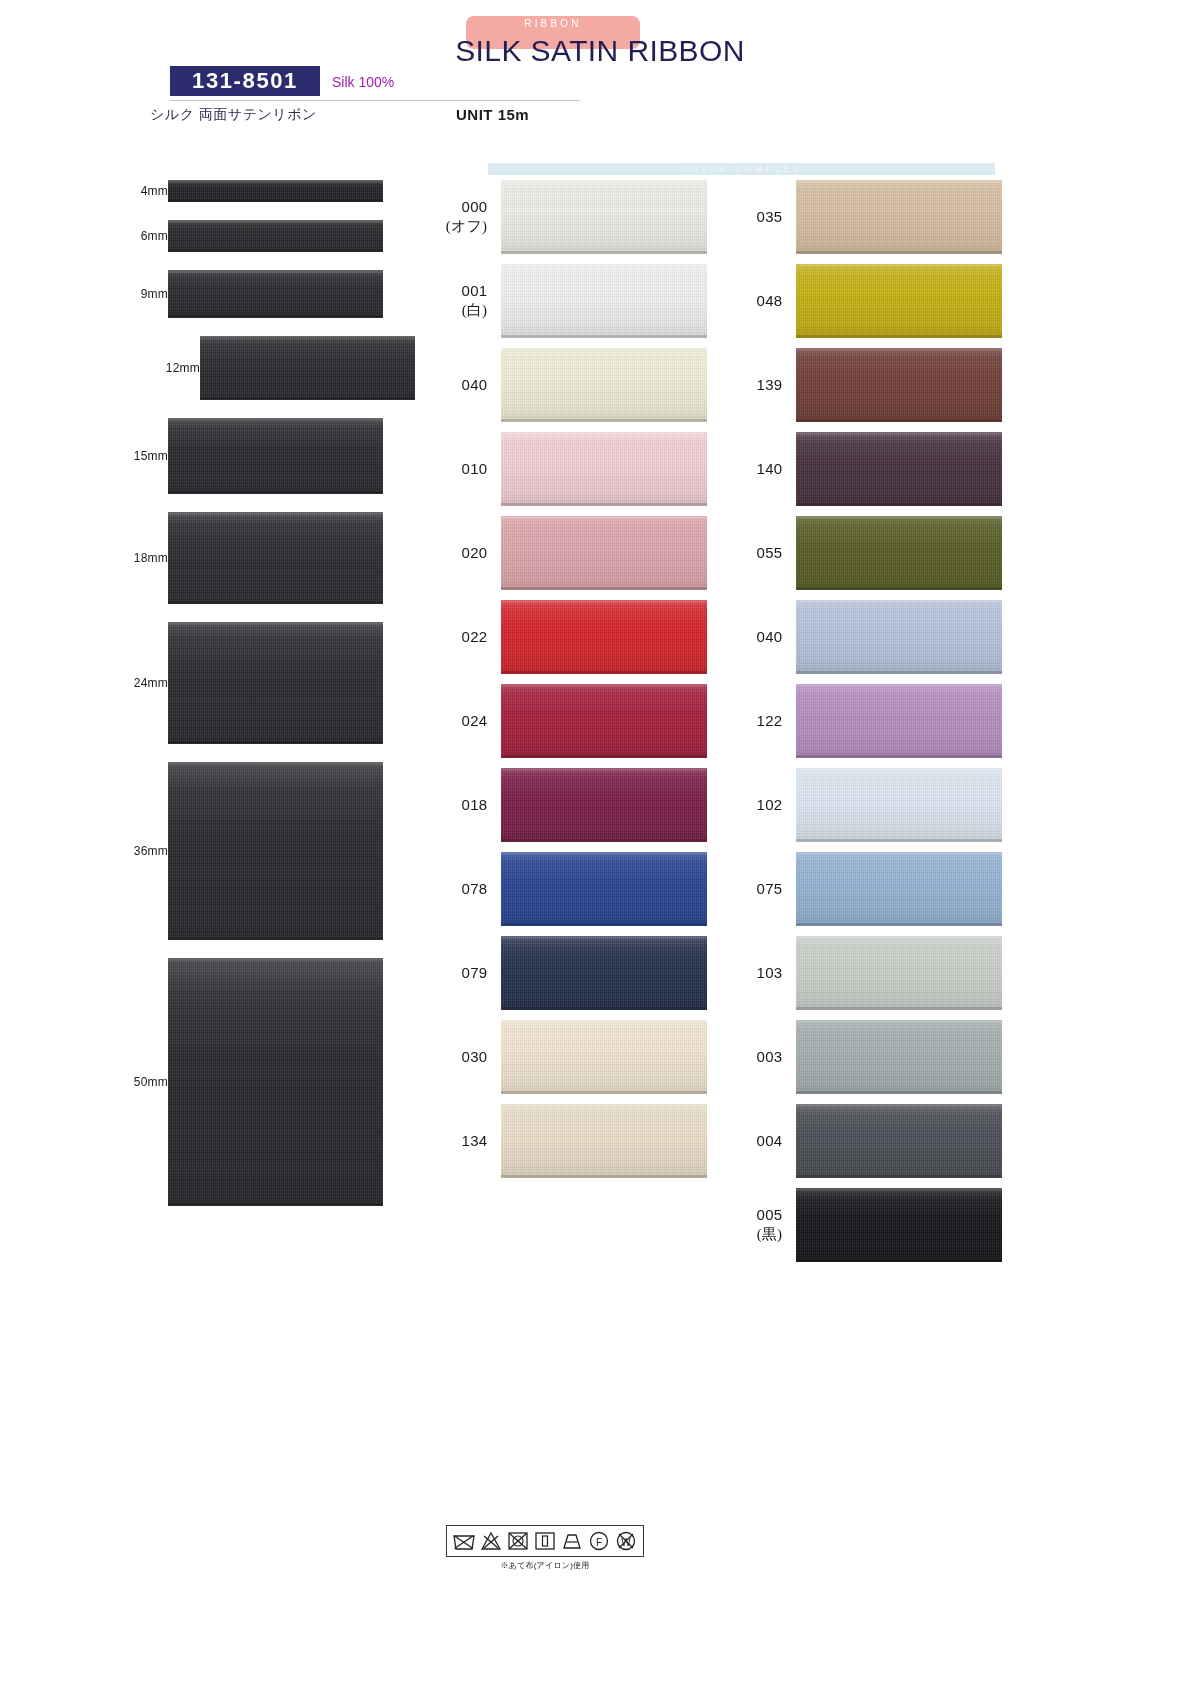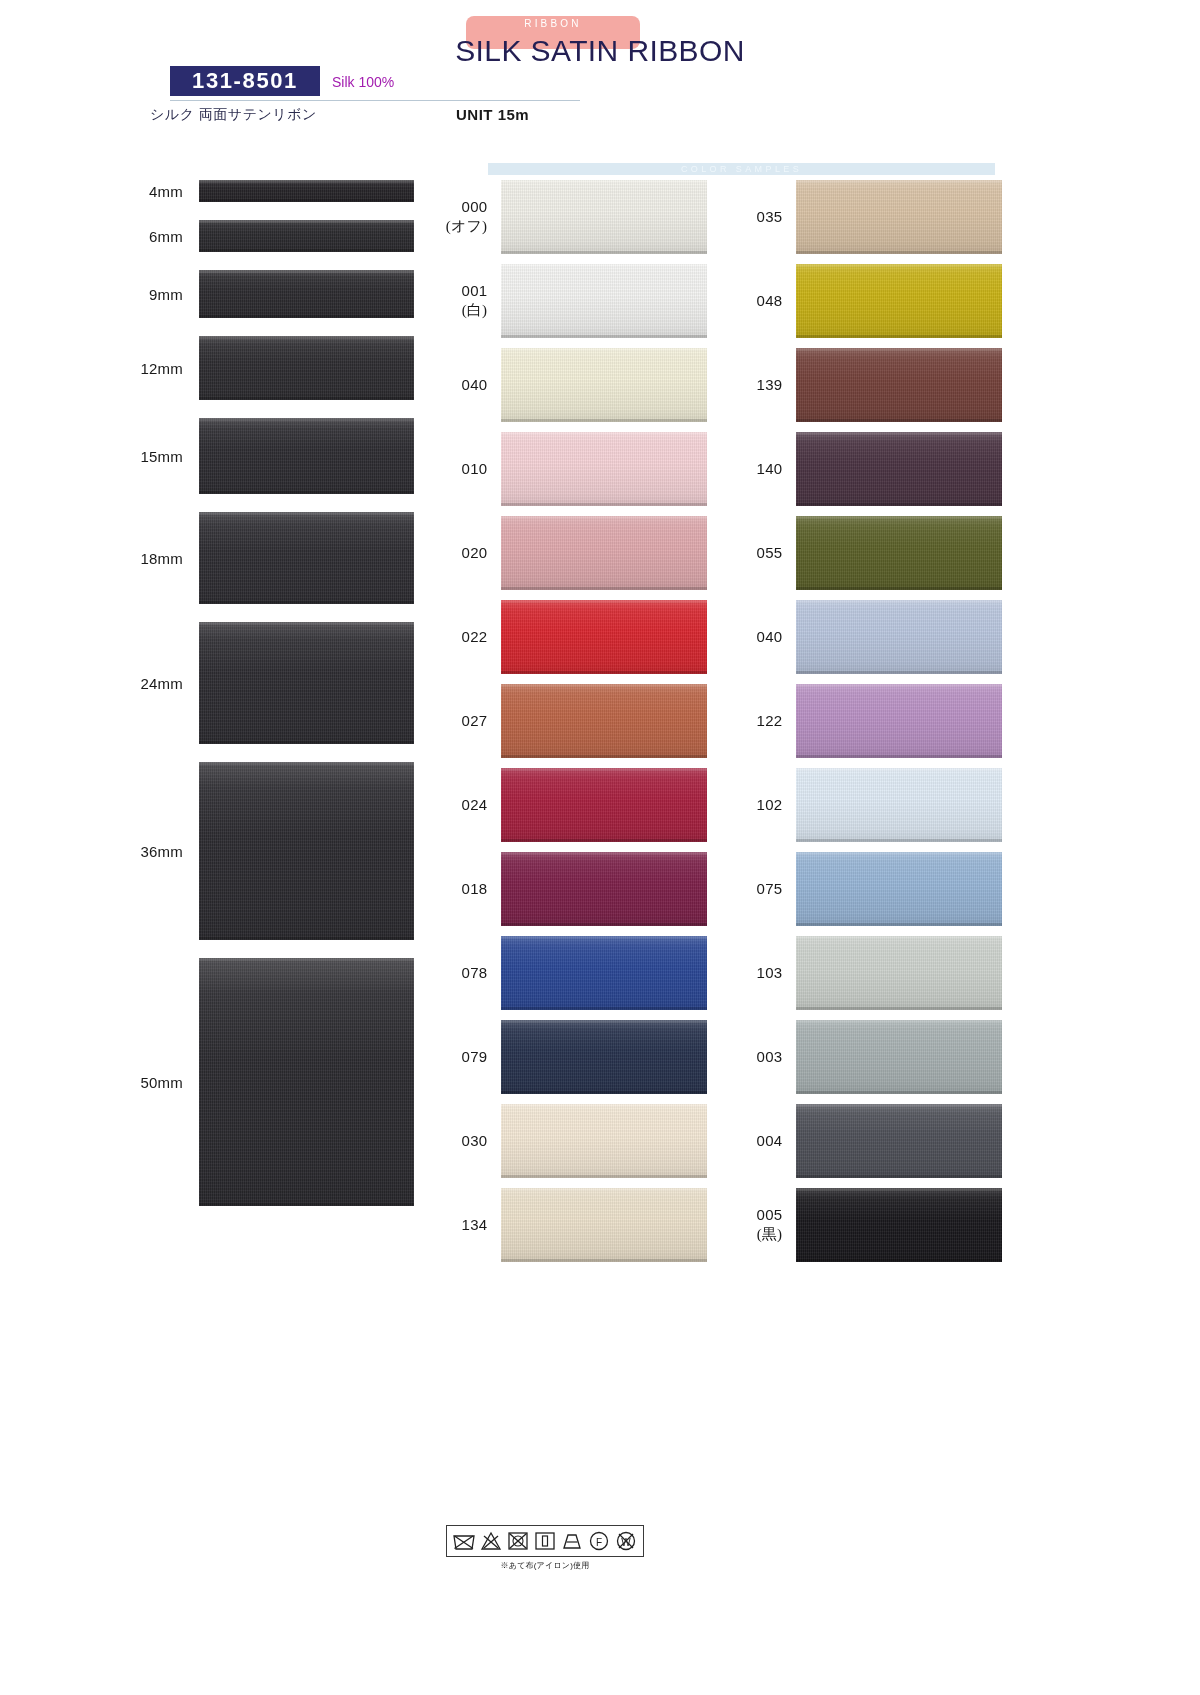--- a/index.html
+++ b/index.html
@@ -116,24 +116,24 @@
     width: 430px;
   }
 
   .width-row {
     display: flex;
     align-items: center;
     position: relative;
   }
 
   .width-label {
-    width: 199px;
+    width: 168px;
     text-align: right;
-    padding-right: 16px;
-    font-size: 15px;
+    padding-right: 0;
+    font-size: 12px;
     color: #1a1a1a;
     letter-spacing: 0.2px;
   }
 
   .width-swatch {
     position: relative;
     overflow: hidden;
   }
 
   .swatch-tex {
@@ -256,21 +256,21 @@
     </div>
     <div class="width-row" style="margin-bottom: 18px;">
       <div class="width-label">9mm</div>
       <div class="width-swatch" style="width: 215px; height: 48px; background: rgb(44, 43, 47);">
         <span class="swatch-tex"></span>
         <span class="swatch-sheen"></span>
         <span class="swatch-edge-t"></span>
         <span class="swatch-edge-b"></span>
       </div>
     </div>
-    <div class="width-row" style="margin-bottom: 18px;">
+    <div class="width-row" style="margin-bottom: 18px; margin-left: 32px;">
       <div class="width-label">12mm</div>
       <div class="width-swatch" style="width: 215px; height: 64px; background: rgb(45, 44, 48);">
         <span class="swatch-tex"></span>
         <span class="swatch-sheen"></span>
         <span class="swatch-edge-t"></span>
         <span class="swatch-edge-b"></span>
       </div>
     </div>
     <div class="width-row" style="margin-bottom: 18px;">
       <div class="width-label">15mm</div>
@@ -361,29 +361,20 @@
       <div class="color-swatch" style="background: rgb(223, 169, 173);">
         <span class="swatch-tex"></span>
         <span class="swatch-sheen"></span>
         <span class="swatch-edge-t"></span>
         <span class="swatch-edge-b"></span>
       </div>
     </div>
     <div class="color-row">
       <div class="color-code"><span>022</span></div>
       <div class="color-swatch" style="background: rgb(216, 38, 47);">
-        <span class="swatch-tex"></span>
-        <span class="swatch-sheen"></span>
-        <span class="swatch-edge-t"></span>
-        <span class="swatch-edge-b"></span>
-      </div>
-    </div>
-    <div class="color-row">
-      <div class="color-code"><span>027</span></div>
-      <div class="color-swatch" style="background: rgb(188, 101, 71);">
         <span class="swatch-tex"></span>
         <span class="swatch-sheen"></span>
         <span class="swatch-edge-t"></span>
         <span class="swatch-edge-b"></span>
       </div>
     </div>
     <div class="color-row">
       <div class="color-code"><span>024</span></div>
       <div class="color-swatch" style="background: rgb(168, 32, 63);">
         <span class="swatch-tex"></span>

